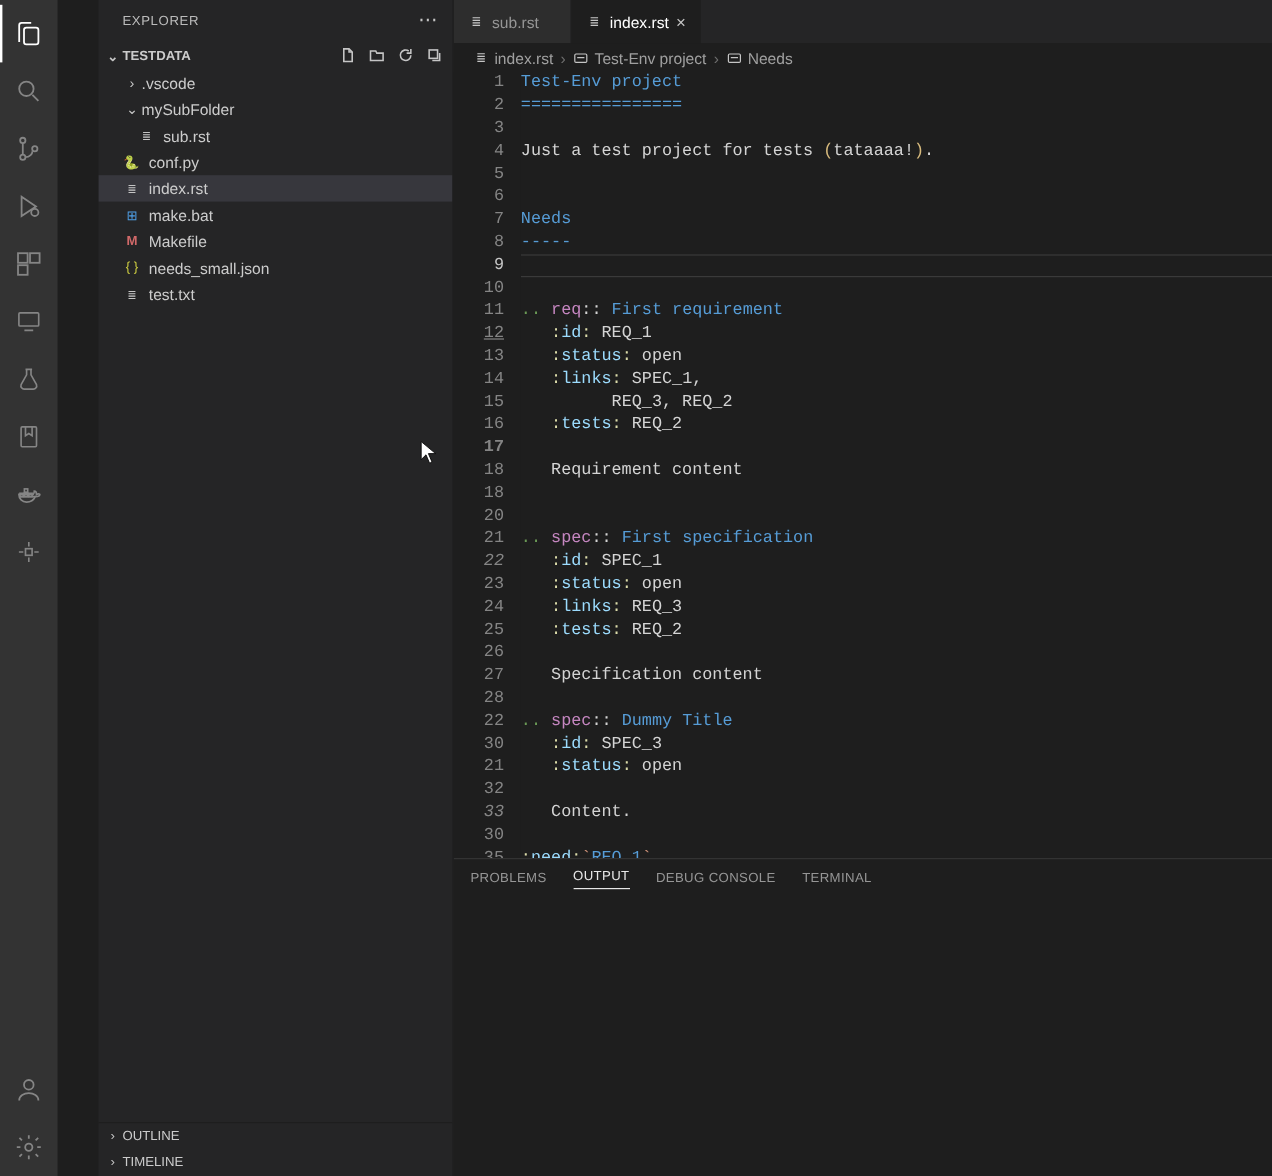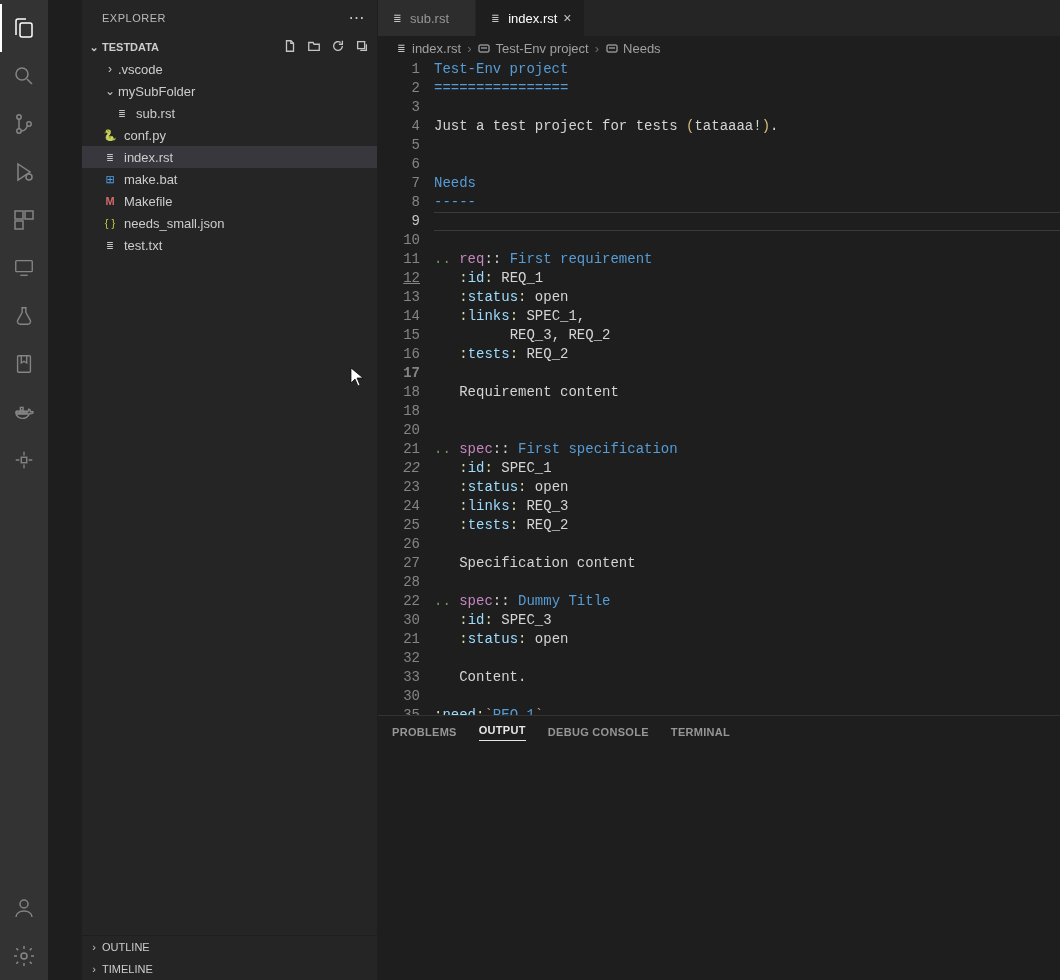--- a/index.html
+++ b/index.html
@@ -106,21 +106,21 @@
   .tok-par { color:#d7ba7d; }
   .tok-gray { color:#6a9955; }
   .indent-guide { color:#404040; }
 
   .panel {
     height:265px; background:#1e1e1e; border-top:1px solid #333;
     display:flex; flex-direction:column;
   }
   .panel-tabs {
     height:32px; display:flex; align-items:center; gap:22px;
-    padding-left:14px; font-size:11px; color:#969696;font-weight:bold;
+    padding-left:14px; font-size:11px; color:#969696;
   }
   .panel-tabs .ptab { cursor:pointer; letter-spacing:0.3px;}
   .panel-tabs .ptab.active { color:#e7e7e7; border-bottom:1px solid #e7e7e7; padding-bottom:4px;}
   .panel-body { flex:1; }
 
   .cursor-arrow {
     position:absolute; left:268px; top:367px; color:#fff; pointer-events:none;
     font-size:16px;
   }
 
@@ -376,21 +376,21 @@
         <div style="height: 19px;">23</div>
         <div style="height: 19px;">24</div>
         <div style="height: 19px;">25</div>
         <div style="height: 19px;">26</div>
         <div style="height: 19px;">27</div>
         <div style="height: 19px;">28</div>
         <div style="height: 19px;">22</div>
         <div style="height: 19px;">30</div>
         <div style="height: 19px;">21</div>
         <div style="height: 19px;">32</div>
-        <div style="height: 19px;">33</div>
+        <div style="height: 19px; font-style: italic;">33</div>
         <div style="height: 19px;">30</div>
         <div style="height: 19px;">35</div>
       </div>
     <div class="code" id="code"><div class="line"><span class="tok-title">Test-Env&nbsp;project</span></div><div class="line"><span class="tok-eq">================</span></div><div class="line">&nbsp;</div><div class="line">Just&nbsp;a&nbsp;test&nbsp;project&nbsp;for&nbsp;tests&nbsp;<span class="tok-par">(</span>tataaaa!<span class="tok-par">)</span>.</div><div class="line">&nbsp;</div><div class="line">&nbsp;</div><div class="line"><span class="tok-title">Needs</span></div><div class="line"><span class="tok-eq">-----</span></div><div class="line cursor-line">&nbsp;</div><div class="line">&nbsp;</div><div class="line"><span class="tok-gray">..&nbsp;</span><span class="tok-dir">req</span>::&nbsp;<span class="tok-title">First&nbsp;requirement</span></div><div class="line"><span class="indent-guide">&nbsp;&nbsp;&nbsp;</span><span class="tok-punc">:</span><span class="tok-kw">id</span><span class="tok-punc">:</span>&nbsp;REQ_1</div><div class="line"><span class="indent-guide">&nbsp;&nbsp;&nbsp;</span><span class="tok-punc">:</span><span class="tok-kw">status</span><span class="tok-punc">:</span>&nbsp;open</div><div class="line"><span class="indent-guide">&nbsp;&nbsp;&nbsp;</span><span class="tok-punc">:</span><span class="tok-kw">links</span><span class="tok-punc">:</span>&nbsp;SPEC_1,</div><div class="line"><span class="indent-guide">&nbsp;&nbsp;&nbsp;</span>&nbsp;&nbsp;&nbsp;&nbsp;&nbsp;&nbsp;REQ_3,&nbsp;REQ_2</div><div class="line"><span class="indent-guide">&nbsp;&nbsp;&nbsp;</span><span class="tok-punc">:</span><span class="tok-kw">tests</span><span class="tok-punc">:</span>&nbsp;REQ_2</div><div class="line">&nbsp;</div><div class="line">&nbsp;&nbsp;&nbsp;Requirement&nbsp;content</div><div class="line">&nbsp;</div><div class="line">&nbsp;</div><div class="line"><span class="tok-gray">..&nbsp;</span><span class="tok-dir">spec</span>::&nbsp;<span class="tok-title">First&nbsp;specification</span></div><div class="line"><span class="indent-guide">&nbsp;&nbsp;&nbsp;</span><span class="tok-punc">:</span><span class="tok-kw">id</span><span class="tok-punc">:</span>&nbsp;SPEC_1</div><div class="line"><span class="indent-guide">&nbsp;&nbsp;&nbsp;</span><span class="tok-punc">:</span><span class="tok-kw">status</span><span class="tok-punc">:</span>&nbsp;open</div><div class="line"><span class="indent-guide">&nbsp;&nbsp;&nbsp;</span><span class="tok-punc">:</span><span class="tok-kw">links</span><span class="tok-punc">:</span>&nbsp;REQ_3</div><div class="line"><span class="indent-guide">&nbsp;&nbsp;&nbsp;</span><span class="tok-punc">:</span><span class="tok-kw">tests</span><span class="tok-punc">:</span>&nbsp;REQ_2</div><div class="line">&nbsp;</div><div class="line">&nbsp;&nbsp;&nbsp;Specification&nbsp;content</div><div class="line">&nbsp;</div><div class="line"><span class="tok-gray">..&nbsp;</span><span class="tok-dir">spec</span>::&nbsp;<span class="tok-title">Dummy&nbsp;Title</span></div><div class="line"><span class="indent-guide">&nbsp;&nbsp;&nbsp;</span><span class="tok-punc">:</span><span class="tok-kw">id</span><span class="tok-punc">:</span>&nbsp;SPEC_3</div><div class="line"><span class="indent-guide">&nbsp;&nbsp;&nbsp;</span><span class="tok-punc">:</span><span class="tok-kw">status</span><span class="tok-punc">:</span>&nbsp;open</div><div class="line">&nbsp;</div><div class="line">&nbsp;&nbsp;&nbsp;Content.</div><div class="line">&nbsp;</div><div class="line"><span class="tok-punc">:</span><span class="tok-kw">need</span><span class="tok-punc">:</span><span class="tok-str">`</span><span class="tok-title">REQ_1</span><span class="tok-str">`</span></div></div>
   </div>
   <div class="panel">
     <div class="panel-tabs" id="panel-tabs">
         <div class="ptab">PROBLEMS</div>
         <div class="ptab active">OUTPUT</div>
         <div class="ptab">DEBUG CONSOLE</div>

